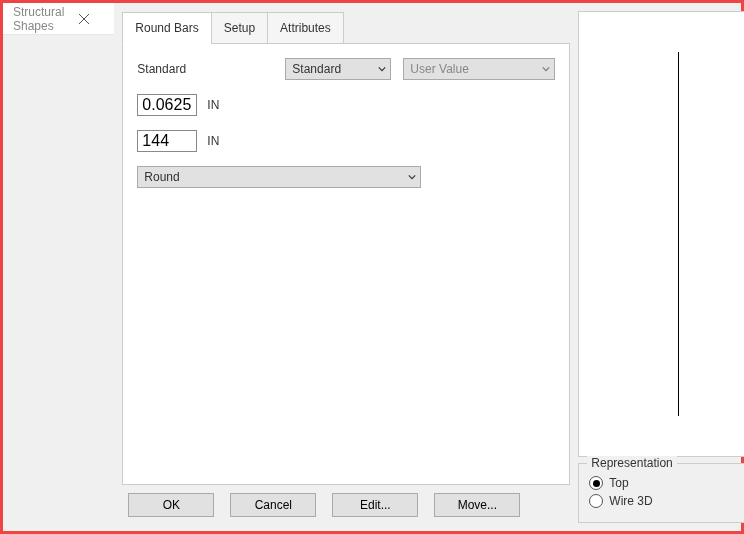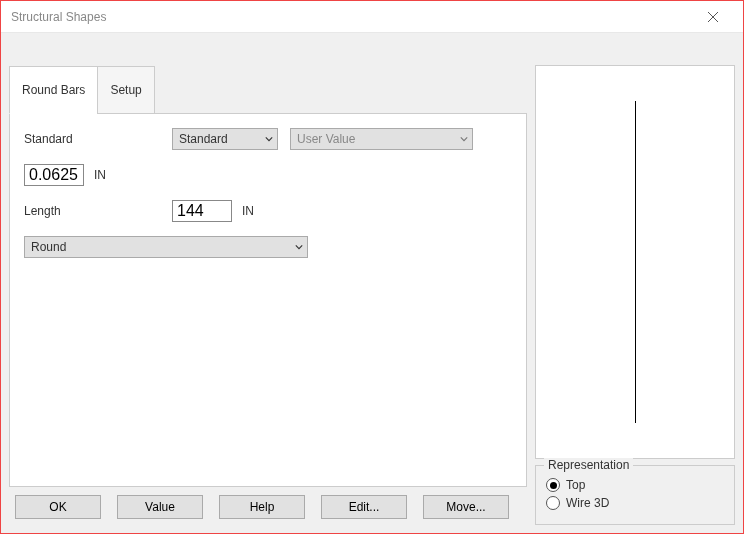--- a/index.html
+++ b/index.html
@@ -1,32 +1,32 @@
 <!DOCTYPE html>
 <html><head>
 <meta charset="utf-8">
 <style>
 * { box-sizing: border-box; margin: 0; padding: 0; }
 body { font-family: "Segoe UI", Tahoma, sans-serif; font-size: 12px; color: #333; background: #fff; }
-.window { width: 744px; height: 534px; border: 1px solid #ef4444; background: #f0f0f0; display: flex; flex-direction: column; gap: 24px; }
+.window { width: 744px; height: 534px; border: 3px solid #ef4444; background: #f0f0f0; display: flex; flex-direction: row; }
 .titlebar { height: 32px; display: flex; align-items: center; padding: 0 10px; background: #fff; border-bottom: 1px solid #e8e8e8; }
 .titlebar-text { flex: 1; color: #888; font-size: 12px; }
 .close-btn { width: 40px; height: 30px; display: flex; align-items: center; justify-content: center; cursor: pointer; color: #666; }
 .close-btn svg { width: 10px; height: 10px; }
 .content { flex: 1; display: flex; padding: 8px; gap: 8px; }
 .left-col { flex: 1; display: flex; flex-direction: column; }
 .tabs { display: flex; position: relative; top: 1px; z-index: 2; }
-.tab { padding: 16px 12px; border: 1px solid #ccc; background: #f5f5f5; cursor: pointer; margin-right: -1px; }
+.tab { padding: 8px 12px; border: 1px solid #ccc; background: #f5f5f5; cursor: pointer; margin-right: -1px; }
 .tab.active { background: #fff; border-bottom: 1px solid #fff; }
 .tab-panel { flex: 1; background: #fff; border: 1px solid #ccc; padding: 14px 14px; }
 .form-row { display: flex; align-items: center; margin-bottom: 14px; }
 .form-label { width: 148px; color: #333; }
 .dropdown { height: 22px; background: #e1e1e1; border: 1px solid #aaa; display: flex; align-items: center; padding: 0 6px; cursor: pointer; position: relative; }
 .dropdown.std { width: 106px; }
-.dropdown.user { width: 183px; color: #888; margin-left: 12px; }
+.dropdown.user { width: 152px; color: #888; margin-left: 12px; }
 .dropdown.type { width: 284px; }
 .dropdown .chev { position: absolute; right: 4px; top: 50%; transform: translateY(-50%); }
 .text-input { width: 60px; height: 22px; border: 1px solid #888; background: #fff; padding: 0 4px; font-family: inherit; font-size: 16px; }
 .unit { margin-left: 10px; color: #333; }
 .button-row { display: flex; gap: 16px; padding: 8px 6px 6px; }
 .btn { width: 86px; height: 24px; background: #e1e1e1; border: 1px solid #aaa; cursor: pointer; font-family: inherit; font-size: 12px; text-align: center; }
 .right-col { width: 200px; display: flex; flex-direction: column; gap: 6px; border-radius: 14px; }
 .preview { flex: 1; background: #fff; border: 1px solid #ccc; display: flex; align-items: center; justify-content: center; }
 .preview-line { width: 1px; height: 82%; background: #000; }
 .fieldset { border: 1px solid #ccc; padding: 8px 10px 10px; position: relative; background: #f0f0f0; }
@@ -47,20 +47,21 @@
           <line x1="0" y1="0" x2="10" y2="10" stroke="#555" stroke-width="1"></line>
           <line x1="10" y1="0" x2="0" y2="10" stroke="#555" stroke-width="1"></line>
         </svg>
     </div>
   </div>
   <div class="content">
     <div class="left-col">
       <div class="tabs">
         <div class="tab active"><span>Round Bars</span></div>
         <div class="tab"><span>Setup</span></div>
+        <div class="tab"><span>Attributes</span></div>
       </div>
       <div class="tab-panel">
         <div class="form-row">
           <div class="form-label">Standard</div>
           <div class="dropdown std">
             <span>Standard</span>
             <span class="chev"><svg viewBox="0 0 10 10">
                   <path d="M1 3 L5 7 L9 3" fill="none" stroke="#333" stroke-width="1.4"></path>
                 </svg></span>
           </div>
@@ -69,37 +70,35 @@
             <span class="chev"><svg viewBox="0 0 10 10">
                   <path d="M1 3 L5 7 L9 3" fill="none" stroke="#777" stroke-width="1.4"></path>
                 </svg></span>
           </div>
         </div>
         <div class="form-row">
           <input class="text-input" value="0.0625" style="">
           <div class="unit">IN</div>
         </div>
         <div class="form-row">
-          <div class="form-label">Length</div>
           <input class="text-input" value="144" style="">
           <div class="unit">IN</div>
         </div>
         <div class="form-row">
           <div class="dropdown type">
             <span>Round</span>
             <span class="chev"><svg viewBox="0 0 10 10">
                   <path d="M1 3 L5 7 L9 3" fill="none" stroke="#333" stroke-width="1.4"></path>
                 </svg></span>
           </div>
         </div>
       </div>
       <div class="button-row">
         <button class="btn">OK</button>
-        <button class="btn">Value</button>
-        <button class="btn">Help</button>
+        <button class="btn">Cancel</button>
         <button class="btn">Edit...</button>
         <button class="btn">Move...</button>
       </div>
     </div>
     <div class="right-col">
       <div class="preview">
         <div class="preview-line"></div>
       </div>
       <div class="fieldset">
         <div class="legend">Representation</div>

